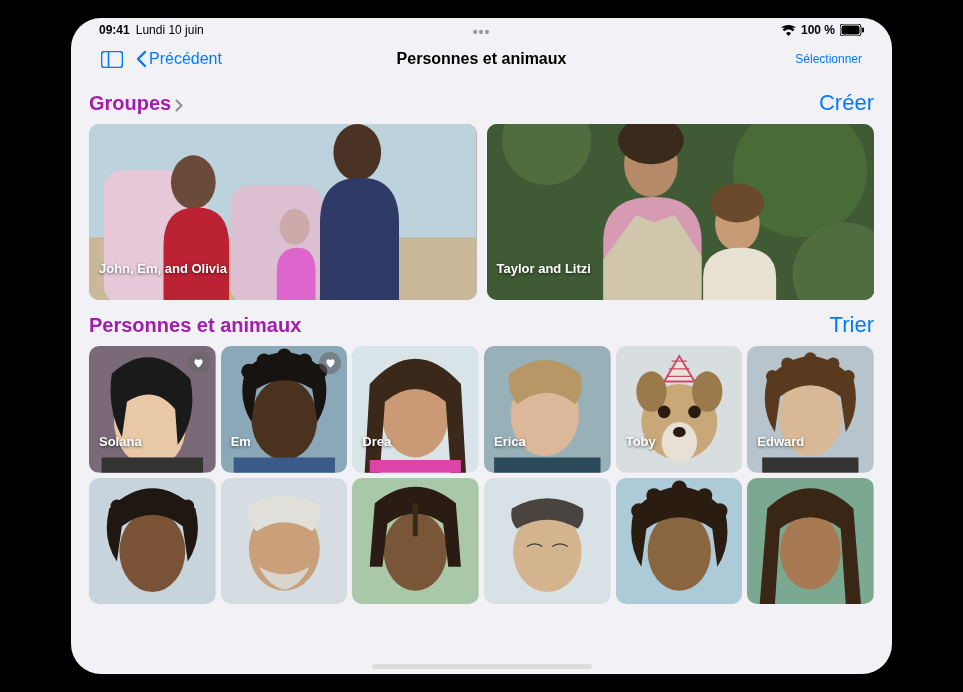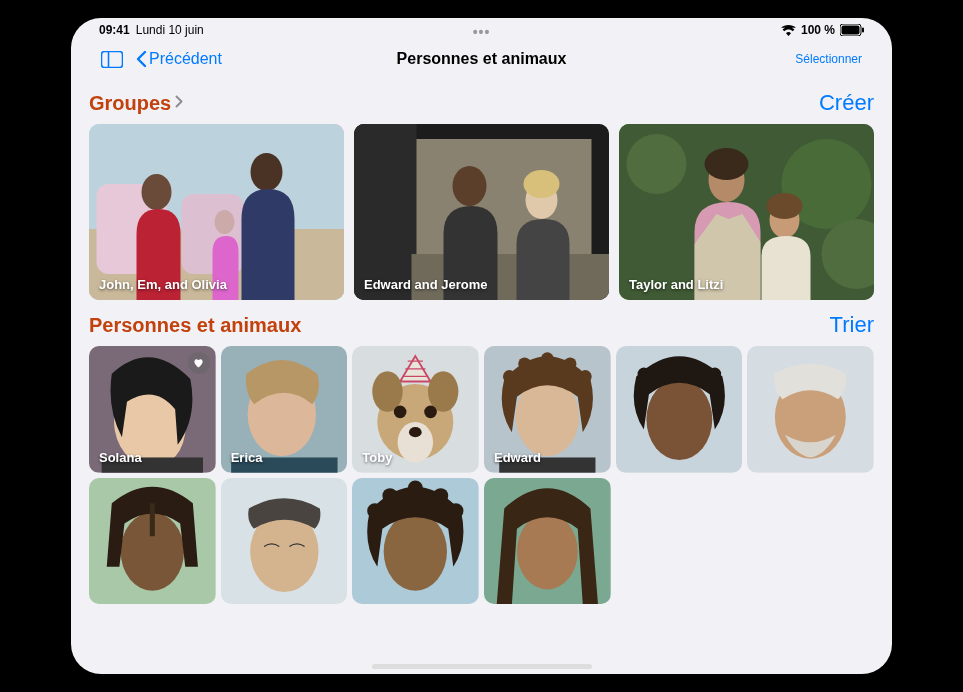--- a/index.html
+++ b/index.html
@@ -80,23 +80,23 @@
     .section-header {
       display: flex;
       align-items: center;
       justify-content: space-between;
       margin-top: 10px;
       margin-bottom: 8px;
     }
     .section-title {
       font-size: 20px;
       font-weight: 700;
-      color: #c2410c;
-      display: flex;
-      align-items: center;
+      color: #a21caf;
+      display: flex;
+      align-items: flex-end;
       gap: 4px;
       cursor: pointer;
     }
     .section-action {
       color: #007aff;
       font-size: 22px;
       cursor: pointer;
     }
     .chevron { color: #888; font-size: 14px; }
     .groups-row {
@@ -112,21 +112,21 @@
       overflow: hidden;
       cursor: pointer;
       background: linear-gradient(135deg, #6c8 0%, #48a 50%, #567 100%);
     }
     .group-card.g1 { background: linear-gradient(140deg,#b7d6e6 0%, #d9a 38%, #c98 70%, #9aa 100%); }
     .group-card.g2 { background: linear-gradient(140deg,#2a2a2a 0%, #555 35%, #7a766a 60%, #9c9786 100%); }
     .group-card.g3 { background: linear-gradient(140deg,#3e5a33 0%, #6a8a4a 40%, #b88fa6 70%, #5b7a40 100%); text-align: right; }
     .card-label {
       position: absolute;
       left: 10px;
-      bottom: 8px;
+      bottom: 24px;
       color: #fff;
       font-size: 13px;
       font-weight: 600;
       text-shadow: 0 1px 3px rgba(0,0,0,.6);
     }
     .people-grid {
       display: grid;
       grid-template-columns: repeat(6, 1fr);
       gap: 5px;
     }
@@ -237,34 +237,20 @@
             <rect x="95" y="70" width="62" height="80" rx="12" fill="#dcbfd0"></rect>
             <ellipse cx="70" cy="68" rx="15" ry="18" fill="#6a4a38"></ellipse>
             <path d="M50 176 L50 110 Q50 85 72 85 Q94 85 94 110 L94 176 Z" fill="#b23"></path>
             <ellipse cx="180" cy="48" rx="16" ry="19" fill="#4a3324"></ellipse>
             <path d="M155 176 L155 95 Q155 65 182 65 Q208 65 208 95 L208 176 Z" fill="#2f3a66"></path>
             <ellipse cx="138" cy="98" rx="10" ry="12" fill="#caa"></ellipse>
             <path d="M126 176 L126 128 Q126 112 140 112 Q152 112 152 128 L152 176 Z" fill="#d6c"></path>
           </svg>
           <div class="card-label">John, Em, and Olivia</div>
         </div>
-        <div class="group-card g2">
-          <svg width="100%" height="100%" viewBox="0 0 260 176" preserveAspectRatio="xMidYMid slice">
-            <rect width="260" height="176" fill="#1c1c1c"></rect>
-            <rect x="60" y="15" width="180" height="150" fill="#8a8270"></rect>
-            <rect x="0" y="0" width="65" height="176" fill="#2a2a2a"></rect>
-            <rect x="60" y="130" width="200" height="46" fill="#6f6a5a"></rect>
-            <ellipse cx="118" cy="62" rx="17" ry="20" fill="#5b3f2a"></ellipse>
-            <path d="M92 176 L92 110 Q92 82 120 82 Q146 82 146 110 L146 176 Z" fill="#333"></path>
-            <ellipse cx="190" cy="76" rx="16" ry="19" fill="#e0c8aa"></ellipse>
-            <path d="M165 176 L165 120 Q165 95 192 95 Q218 95 218 120 L218 176 Z" fill="#444"></path>
-            <ellipse cx="190" cy="60" rx="18" ry="14" fill="#d9c07a"></ellipse>
-          </svg>
-          <div class="card-label">Edward and Jerome</div>
-        </div>
         <div class="group-card g3">
           <svg width="100%" height="100%" viewBox="0 0 260 176" preserveAspectRatio="xMidYMid slice">
             <rect width="260" height="176" fill="#3f5a34"></rect>
             <circle cx="40" cy="40" r="30" fill="#4f6d3f"></circle>
               <circle cx="210" cy="60" r="45" fill="#486b38"></circle>
               <circle cx="240" cy="130" r="35" fill="#4f6d3f"></circle>
             <ellipse cx="110" cy="56" rx="18" ry="22" fill="#b58a68"></ellipse>
             <path d="M78 176 L78 108 Q78 78 112 78 Q144 78 144 108 L144 176 Z" fill="#d79ab3"></path>
             <path d="M78 176 L78 120 L100 90 L112 95 L126 90 L144 118 L144 176 Z" fill="#c9e4a5" opacity=".6"></path>
             <ellipse cx="110" cy="40" rx="22" ry="16" fill="#3a2a1c"></ellipse>
@@ -293,21 +279,49 @@
             <rect x="10" y="88" width="80" height="12" fill="#333"></rect>
           </svg>
           <div class="fav-badge">
             <svg width="11" height="10" viewBox="0 0 11 10">
                 <path d="M5.5 9.5 C1 6 0.5 3 2.5 1.5 C4 0.5 5.5 2 5.5 2 C5.5 2 7 0.5 8.5 1.5 C10.5 3 10 6 5.5 9.5 Z" fill="#fff"></path>
               </svg>
           </div>
           <div class="card-label">Solana</div>
         </div>
 
-
+        <div class="person-card">
+          <svg class="img" viewBox="0 0 100 100" preserveAspectRatio="xMidYMid slice">
+            <rect width="100" height="100" fill="#8aa8b8"></rect>
+            <ellipse cx="50" cy="58" rx="26" ry="32" fill="#4a321f"></ellipse>
+            <path d="M20 18 Q50 -8 80 18 Q88 40 76 60 L72 34 Q50 20 28 34 L24 60 Q12 40 20 18 Z" fill="#171310"></path>
+            <circle cx="22" cy="20" r="6" fill="#171310"></circle>
+              <circle cx="34" cy="12" r="6" fill="#171310"></circle>
+              <circle cx="50" cy="8" r="6" fill="#171310"></circle>
+              <circle cx="66" cy="12" r="6" fill="#171310"></circle>
+              <circle cx="78" cy="20" r="6" fill="#171310"></circle>
+            <rect x="10" y="88" width="80" height="12" fill="#3a5a8a"></rect>
+          </svg>
+          <div class="fav-badge">
+            <svg width="11" height="10" viewBox="0 0 11 10">
+                <path d="M5.5 9.5 C1 6 0.5 3 2.5 1.5 C4 0.5 5.5 2 5.5 2 C5.5 2 7 0.5 8.5 1.5 C10.5 3 10 6 5.5 9.5 Z" fill="#fff"></path>
+              </svg>
+          </div>
+          <div class="card-label">Em</div>
+        </div>
+
+        <div class="person-card">
+          <svg class="img" viewBox="0 0 100 100" preserveAspectRatio="xMidYMid slice">
+            <rect width="100" height="100" fill="#d9e4e8"></rect>
+            <ellipse cx="50" cy="56" rx="26" ry="32" fill="#c99a75"></ellipse>
+            <path d="M14 30 Q50 -10 86 30 L90 100 L78 100 L74 44 Q50 24 26 44 L22 100 L10 100 Z" fill="#3a281a"></path>
+            <rect x="14" y="90" width="72" height="10" fill="#d4a"></rect>
+          </svg>
+          <div class="card-label">Drea</div>
+        </div>
 
         <div class="person-card">
           <svg class="img" viewBox="0 0 100 100" preserveAspectRatio="xMidYMid slice">
             <rect width="100" height="100" fill="#98b0b8"></rect>
             <ellipse cx="48" cy="54" rx="27" ry="33" fill="#dcb79a"></ellipse>
             <path d="M20 22 Q48 0 76 22 Q80 36 72 46 Q50 28 26 46 Q18 36 20 22 Z" fill="#b89766"></path>
             <rect x="8" y="88" width="84" height="12" fill="#2a4a5a"></rect>
           </svg>
           <div class="card-label">Erica</div>
         </div>

